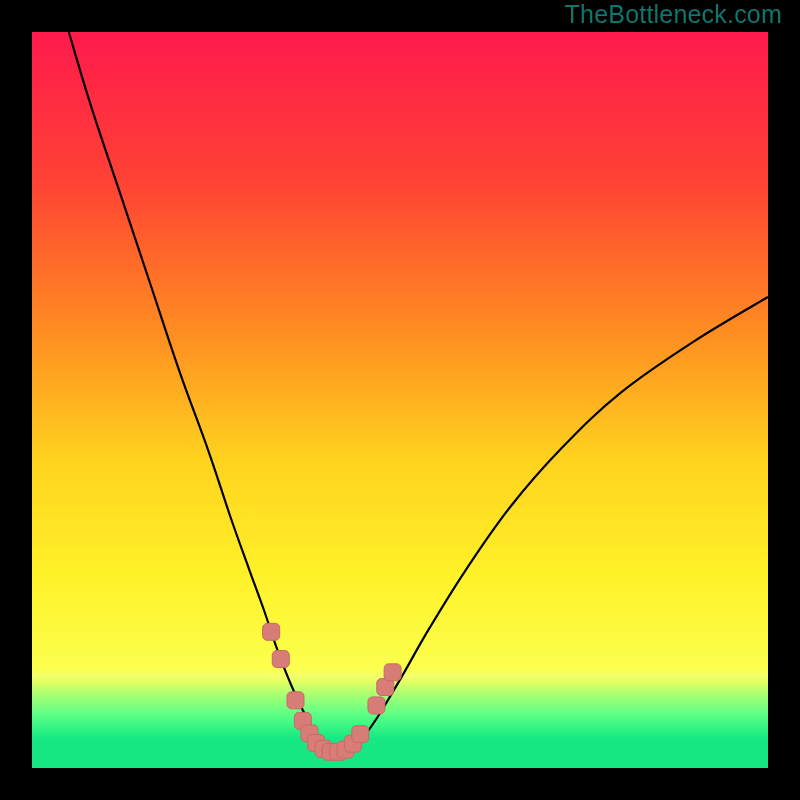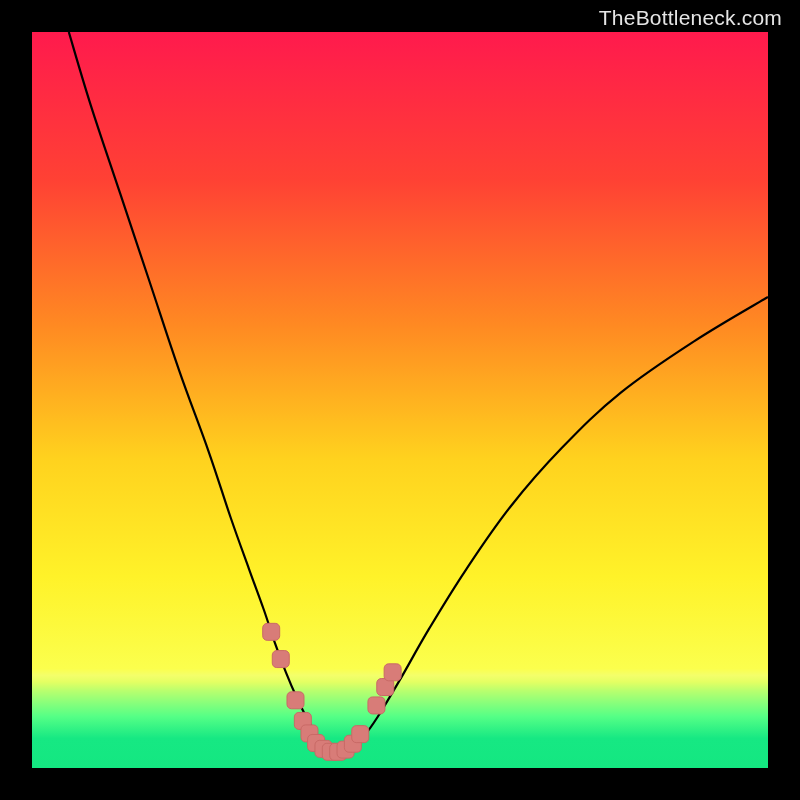--- a/index.html
+++ b/index.html
@@ -12,24 +12,24 @@
     overflow: hidden;
   }
   .frame {
     position: relative;
     width: 800px;
     height: 800px;
     background: #000;
   }
   .watermark {
     position: absolute;
-    top: 6px;
+    top: 0;
     right: 18px;
-    color: #e5e5e5;
-    font-size: 21px;
+    color: #0f766e;
+    font-size: 25px;
     font-weight: 400;
     letter-spacing: 0.2px;
     user-select: none;
   }
   svg {
     display: block;
   }
 </style>
 </head>
 <body>

